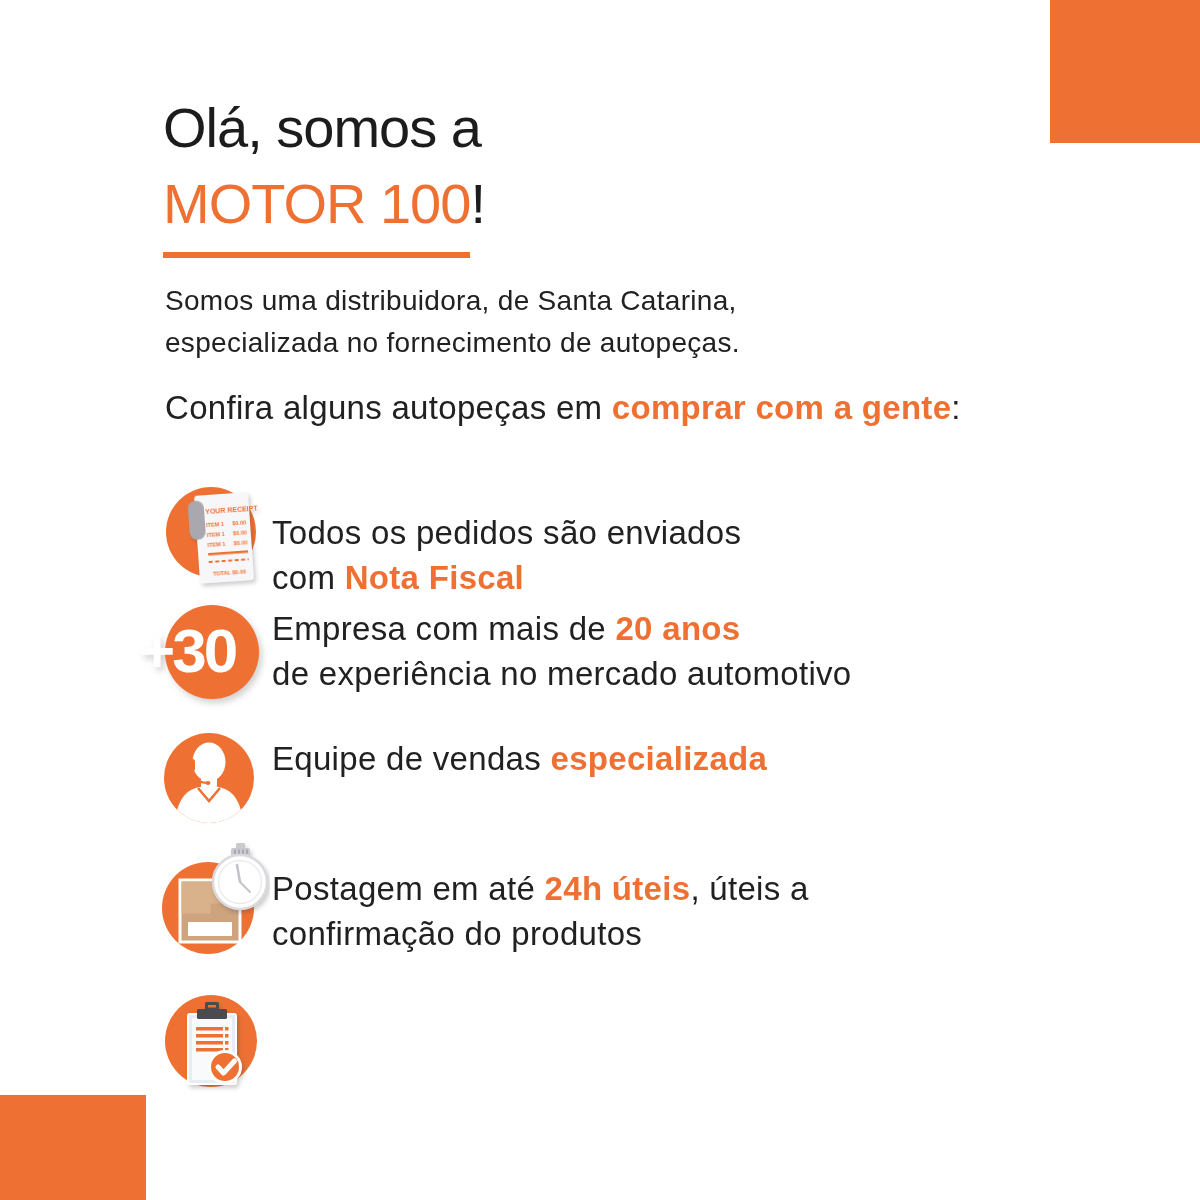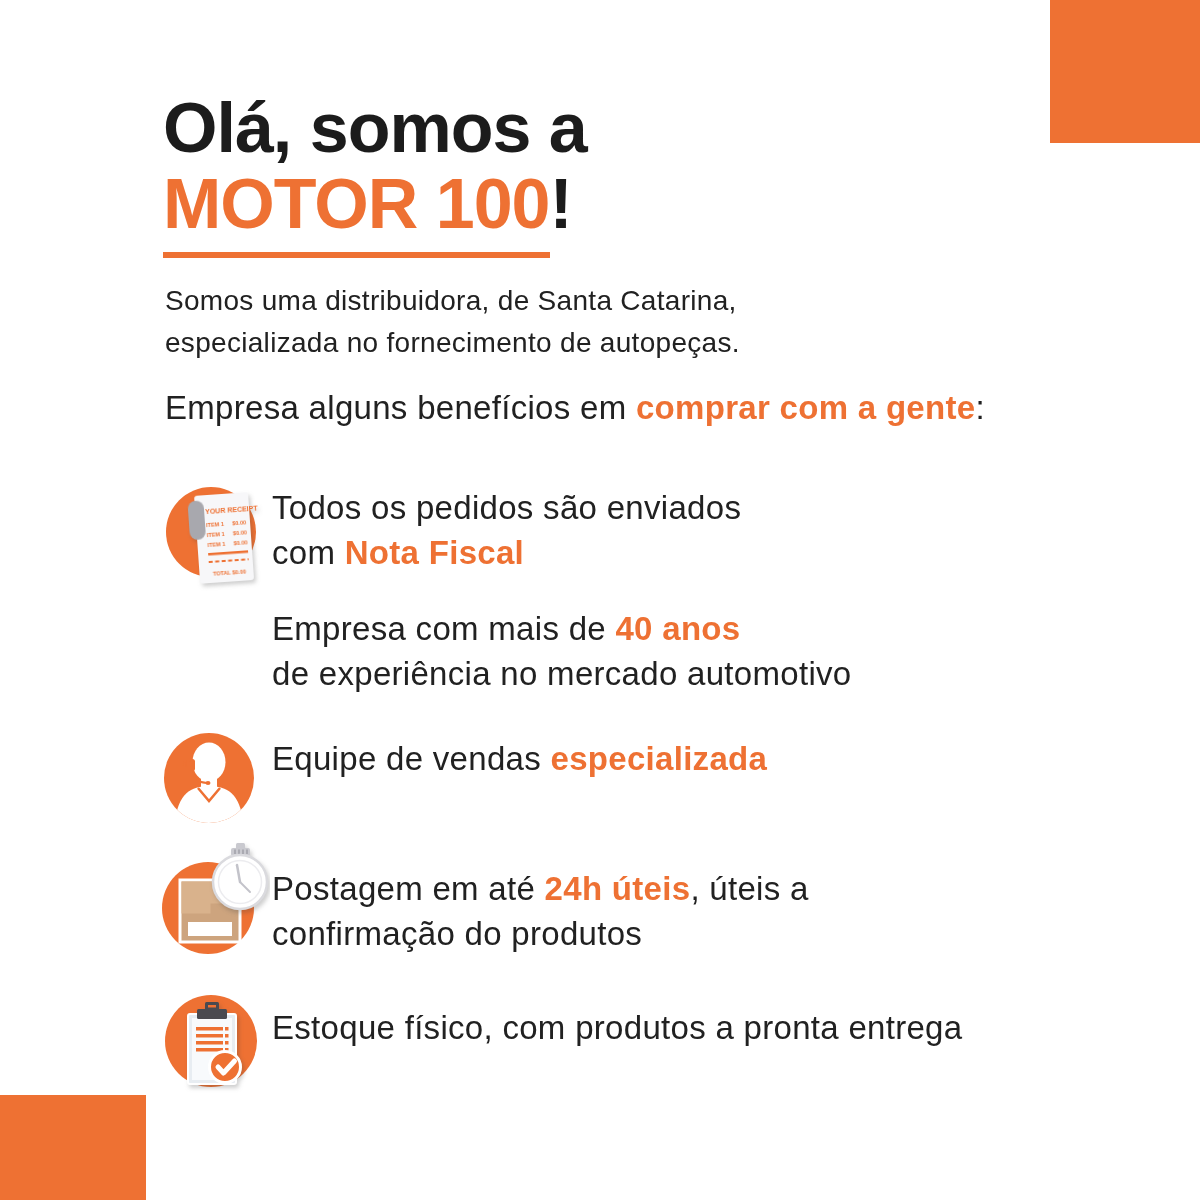--- a/index.html
+++ b/index.html
@@ -20,21 +20,21 @@
     overflow:hidden;
     font-family:"Liberation Sans","DejaVu Sans",sans-serif;
     color:var(--body-ink);
   }
   .corner{position:absolute;background:var(--accent);}
   .corner-tr{top:0;right:0;width:150px;height:143px;}
   .corner-bl{bottom:0;left:0;width:146px;height:105px;}
 
   h1.title{
     position:absolute;left:163px;top:90px;
-    font-size:70px;line-height:76px;font-weight:bold;
+    font-size:56px;line-height:76px;font-weight:normal;
     letter-spacing:-1px;color:var(--ink);white-space:nowrap;
   }
   .brand{
     color:var(--accent);
     display:inline-block;
     padding-bottom:10px;
     border-bottom:6px solid var(--accent);
   }
   .excl{color:var(--ink);}
 
@@ -56,21 +56,21 @@
   .b1 .icon-wrap{top:0;}
   .b2 .icon-wrap{top:5px;left:15px;}
   .b3 .icon-wrap{top:4px;}
   .b4 .icon-wrap{top:-7px;left:8px;}
   .b5 .icon-wrap{top:-2px;}
   .btext{
     margin-left:122px;
     font-size:33px;line-height:45px;letter-spacing:.3px;
     color:var(--body-ink);white-space:nowrap;
   }
-  .b1 .btext{padding-top:3px;}
+  .b1 .btext{padding-top:3px;margin-top:25px;}
   .b2 .btext{padding-top:6px;}
   .b3 .btext{padding-top:8px;}
   .b4 .btext{padding-top:21px;}
   .b5 .btext{padding-top:15px;}
 
   
   .badge{
     position:relative;width:94px;height:94px;border-radius:50%;
     background:var(--accent);
     filter:drop-shadow(3px 4px 3px rgba(70,70,70,.25));
@@ -94,21 +94,21 @@
   <span>Olá, somos a</span><br>
   <span class="brand">MOTOR 100</span><span class="excl">!</span>
 </h1>
 
 <p class="intro">
   <span>Somos uma distribuidora, de Santa Catarina,</span><br>
   <span>especializada no fornecimento de autopeças.</span>
 </p>
 
 <p class="lead">
-  <span>Empresa alguns benefícios em </span><span class="em">comprar com a gente</span><span>:</span>
+  <span>Confira alguns autopeças em </span><span class="em">comprar com a gente</span><span>:</span>
 </p>
 
 <section class="benefit b1">
   <div class="icon-wrap">
     <svg width="100" height="115" viewBox="0 0 100 115">
       <circle cx="48" cy="50" r="45" style="fill:var(--accent)"></circle>
       <g transform="rotate(-4 60 55)" class="soft-shadow">
         <rect x="34" y="12" width="54" height="88" rx="3" style="fill:var(--paper)"></rect>
         <rect x="27" y="17" width="16" height="39" rx="8" fill="#A8A8AE"></rect>
         <text x="44" y="31" font-size="7" font-weight="bold" style="fill:var(--accent)">YOUR RECEIPT</text>
@@ -124,22 +124,27 @@
       </g>
     </svg>
   </div>
   <div class="btext">
     <span>Todos os pedidos são enviados</span><br>
     <span>com </span><span class="em">Nota Fiscal</span>
   </div>
 </section>
 
 <section class="benefit b2">
-  <div class="btext">
-    <span>Empresa com mais de </span><span class="em">40 anos</span><br>
+  <div class="icon-wrap">
+    <div class="badge">
+      <span>+30</span>
+    </div>
+  </div>
+  <div class="btext">
+    <span>Empresa com mais de </span><span class="em">20 anos</span><br>
     <span>de experiência no mercado automotivo</span>
   </div>
 </section>
 
 <section class="benefit b3">
   <div class="icon-wrap">
     <svg width="92" height="92" viewBox="0 0 92 92">
       <defs>
           <clipPath id="pc">
             <circle cx="46" cy="46" r="45"></circle>
@@ -210,16 +215,13 @@
           <rect x="33" y="53" width="27" height="3.5" style="fill:var(--accent)"></rect>
             <rect x="62" y="53" width="3.5" height="3.5" style="fill:var(--accent)"></rect>
           <rect x="33" y="60" width="27" height="3.5" style="fill:var(--accent)"></rect>
             <rect x="62" y="60" width="3.5" height="3.5" style="fill:var(--accent)"></rect>
         </g>
         <circle cx="62" cy="79" r="15.5" stroke="#ffffff" stroke-width="3" style="fill:var(--accent)"></circle>
         <path d="M55,79 l5.5,6 l11,-12" fill="none" stroke="#ffffff" stroke-width="5" stroke-linecap="round" stroke-linejoin="round"></path>
       </g>
     </svg>
   </div>
-  <div class="btext">
-    <span>Estoque físico, com produtos a pronta entrega</span>
-  </div>
 </section>
 
 </body></html>

